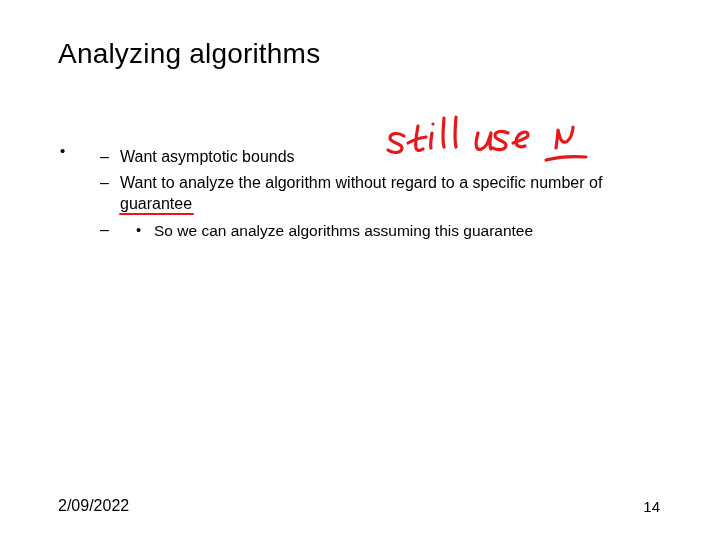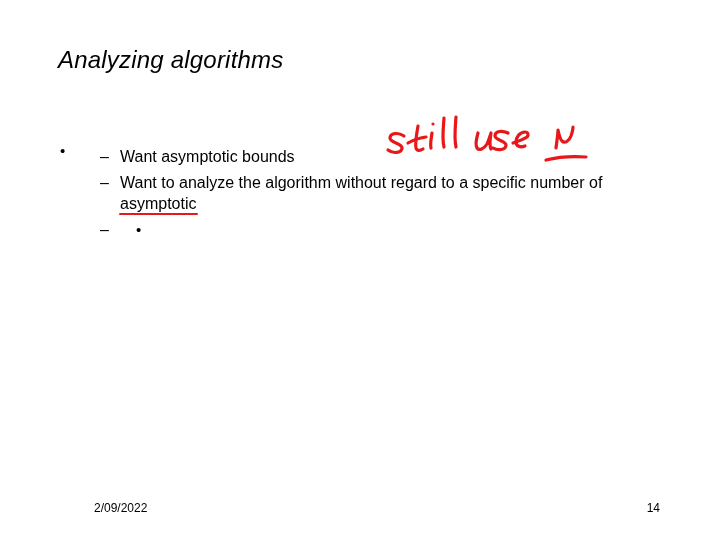--- a/index.html
+++ b/index.html
@@ -16,23 +16,22 @@
   .slide {
     position: relative;
     width: 720px;
     height: 540px;
     background: #ffffff;
     box-sizing: border-box;
   }
   .slide-title {
     position: absolute;
     left: 58px;
-    top: 46px;
-    font-size: 24px;
-    font-style: italic;
+    top: 38px;
+    font-size: 28px;
     color: #000000;
     letter-spacing: 0.2px;
     white-space: nowrap;
   }
   .body-block {
     position: absolute;
     left: 52px;
     top: 140px;
     width: 620px;
   }
@@ -92,29 +91,28 @@
     right: -2px;
     bottom: -1px;
     height: 2px;
     background: #e8171a;
     border-radius: 1px;
   }
   .footer-date {
     position: absolute;
     left: 58px;
     bottom: 25px;
-    font-size: 12px;
+    font-size: 16px;
     color: #000000;
-    margin-left: 36px;
   }
   .footer-page {
     position: absolute;
     right: 60px;
     bottom: 25px;
-    font-size: 12px;
+    font-size: 15px;
     color: #000000;
   }
   .ink-layer {
     position: absolute;
     left: 0;
     top: 0;
     width: 720px;
     height: 540px;
     pointer-events: none;
   }
@@ -132,29 +130,30 @@
       <span class="bullet">•</span>
     </div>
 
     <div class="lvl2">
       <span class="bullet">–</span>
       <span class="text-span">Want asymptotic bounds</span>
     </div>
 
     <div class="lvl2">
       <span class="bullet">–</span>
-      <span class="text-span">Want to analyze the algorithm without regard to a specific number of </span><span class="underline-red">asymptotic</span>
+      <span class="text-span">Want to analyze the algorithm without regard to a specific number of </span><span class="underline-red">guarantee</span>
     </div>
 
     <div class="lvl2">
       <span class="bullet">–</span>
     </div>
 
     <div class="lvl3">
       <span class="bullet">•</span>
+      <span class="text-span">So we can analyze algorithms assuming this guarantee</span>
     </div>
 
   </div>
 
   <svg class="ink-layer" viewBox="0 0 720 540" xmlns="http://www.w3.org/2000/svg">
     <g fill="none" stroke="#e8171a" stroke-width="3.2" stroke-linecap="round" stroke-linejoin="round">
 
       <path d="M404 136 c-6,-4 -14,-3 -14,2 c0,5 12,5 12,10 c0,5 -9,6 -14,2"></path>
 
       <path d="M408 143 c5,-3 12,-5 18,-6"></path>

